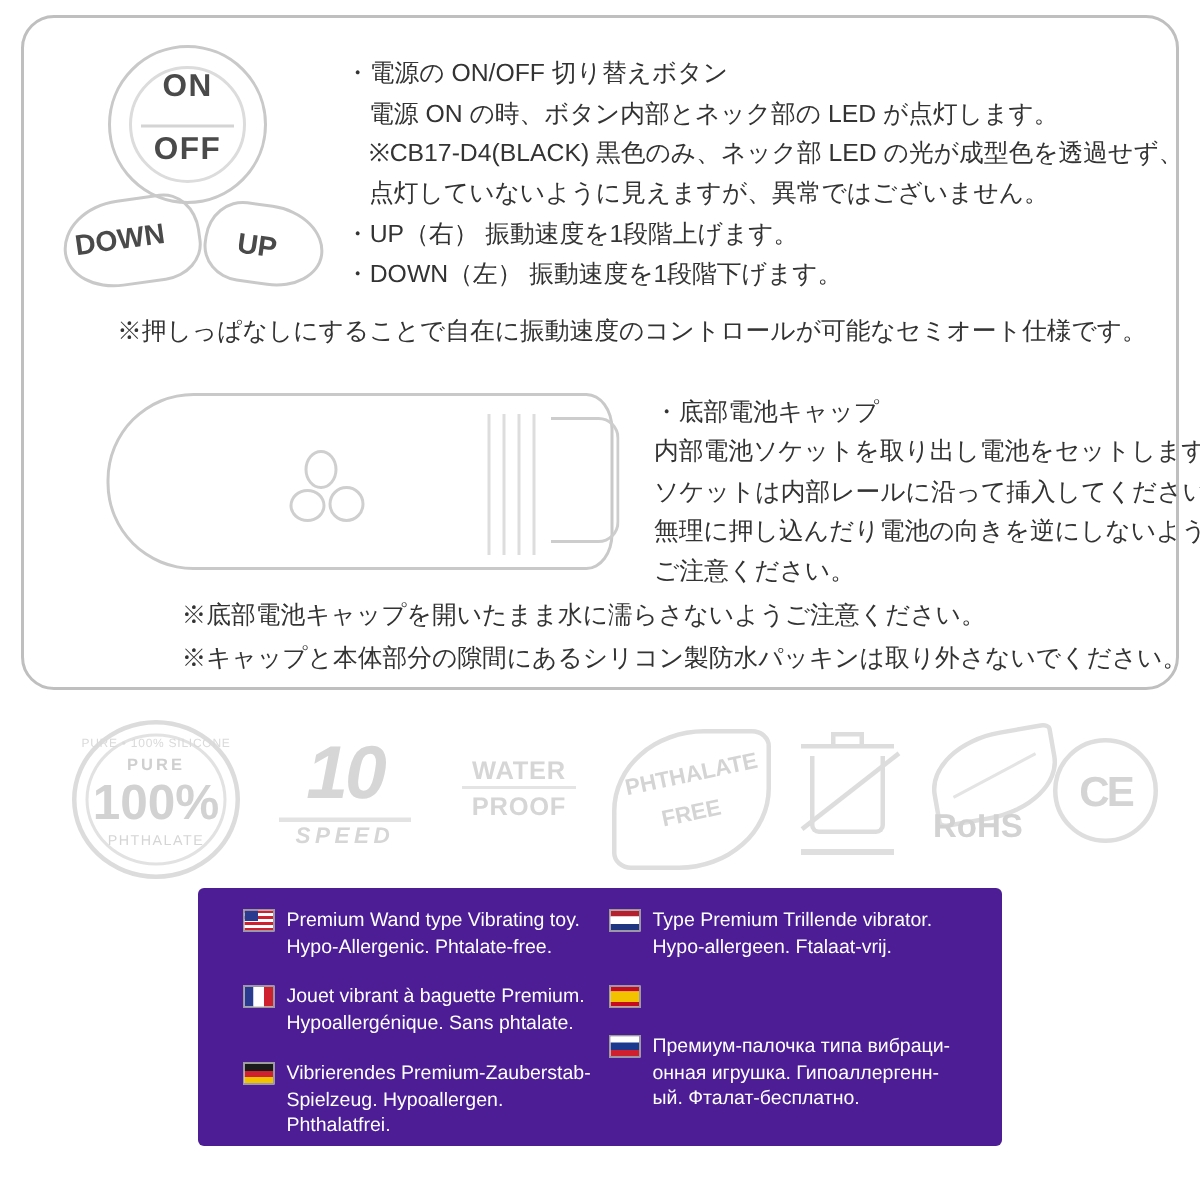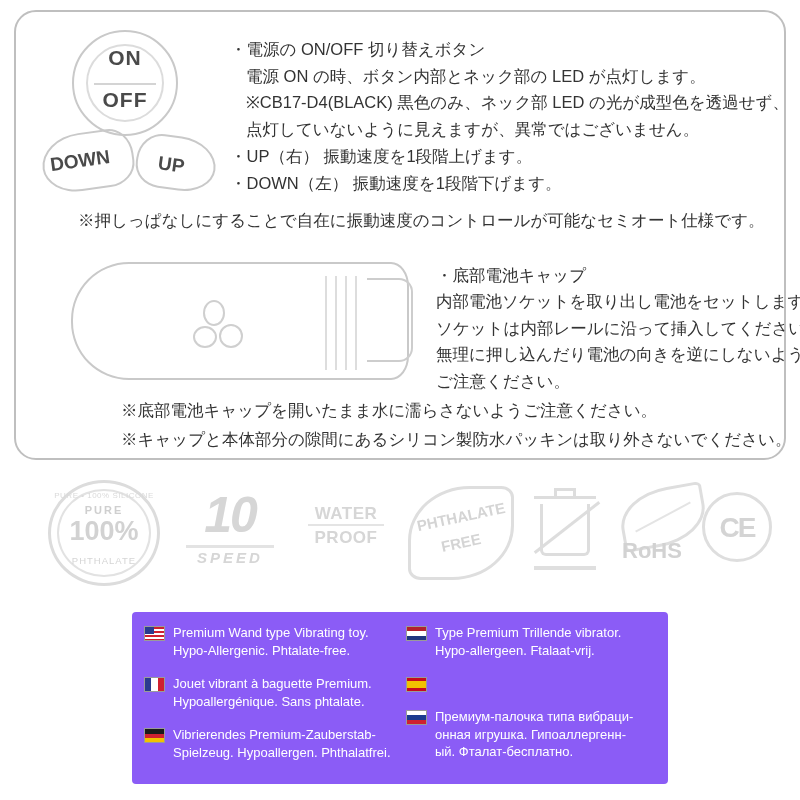--- a/index.html
+++ b/index.html
@@ -235,21 +235,21 @@
     position: absolute; left: 9px; top: 9px; right: 9px; bottom: 9px;
     border: 2px solid #e2e2e2; border-radius: 50%;
     box-sizing: border-box;
   }
   .b-silicone .pure {
     position: absolute; left: 0; right: 0; top: 24px;
     font-size: 11px; font-weight: bold; letter-spacing: 2px; color: #cfcfcf;
   }
   .b-silicone .pct {
     position: absolute; left: 0; right: 0; top: 36px;
-    font-size: 27px; font-weight: bold; color: #d2d2d2;
+    font-size: 33px; font-weight: bold; color: #d2d2d2;
   }
   .b-silicone .sil {
     position: absolute; left: 0; right: 0; bottom: 20px;
     font-size: 9.5px; letter-spacing: 1px; color: #d5d5d5;
   }
   .b-silicone .arc {
     position: absolute; left: 0; right: 0; top: 11px;
     font-size: 8px; letter-spacing: 0.5px; color: #dadada;
   }
 
@@ -350,27 +350,27 @@
   }
   .b-ce .txt {
     position: absolute; left: 0; right: 0; top: 20px;
     font-size: 28px; font-weight: bold; color: #d4d4d4; letter-spacing: -2px;
   }
 
   
   .lang-panel {
     position: absolute;
     left: 132px;
-    top: 612px;
+    top: 592px;
     width: 536px;
     height: 172px;
-    background: #8b5cf6;
+    background: #4c1d95;
     border-radius: 4px;
     box-sizing: border-box;
-    padding: 12px 6px;
+    padding: 12px 24px;
     display: flex;
   }
   .lang-col {
     width: 50%;
     display: flex;
     flex-direction: column;
     justify-content: flex-start;
     gap: 16px;
     padding: 0 6px;
     box-sizing: border-box;

